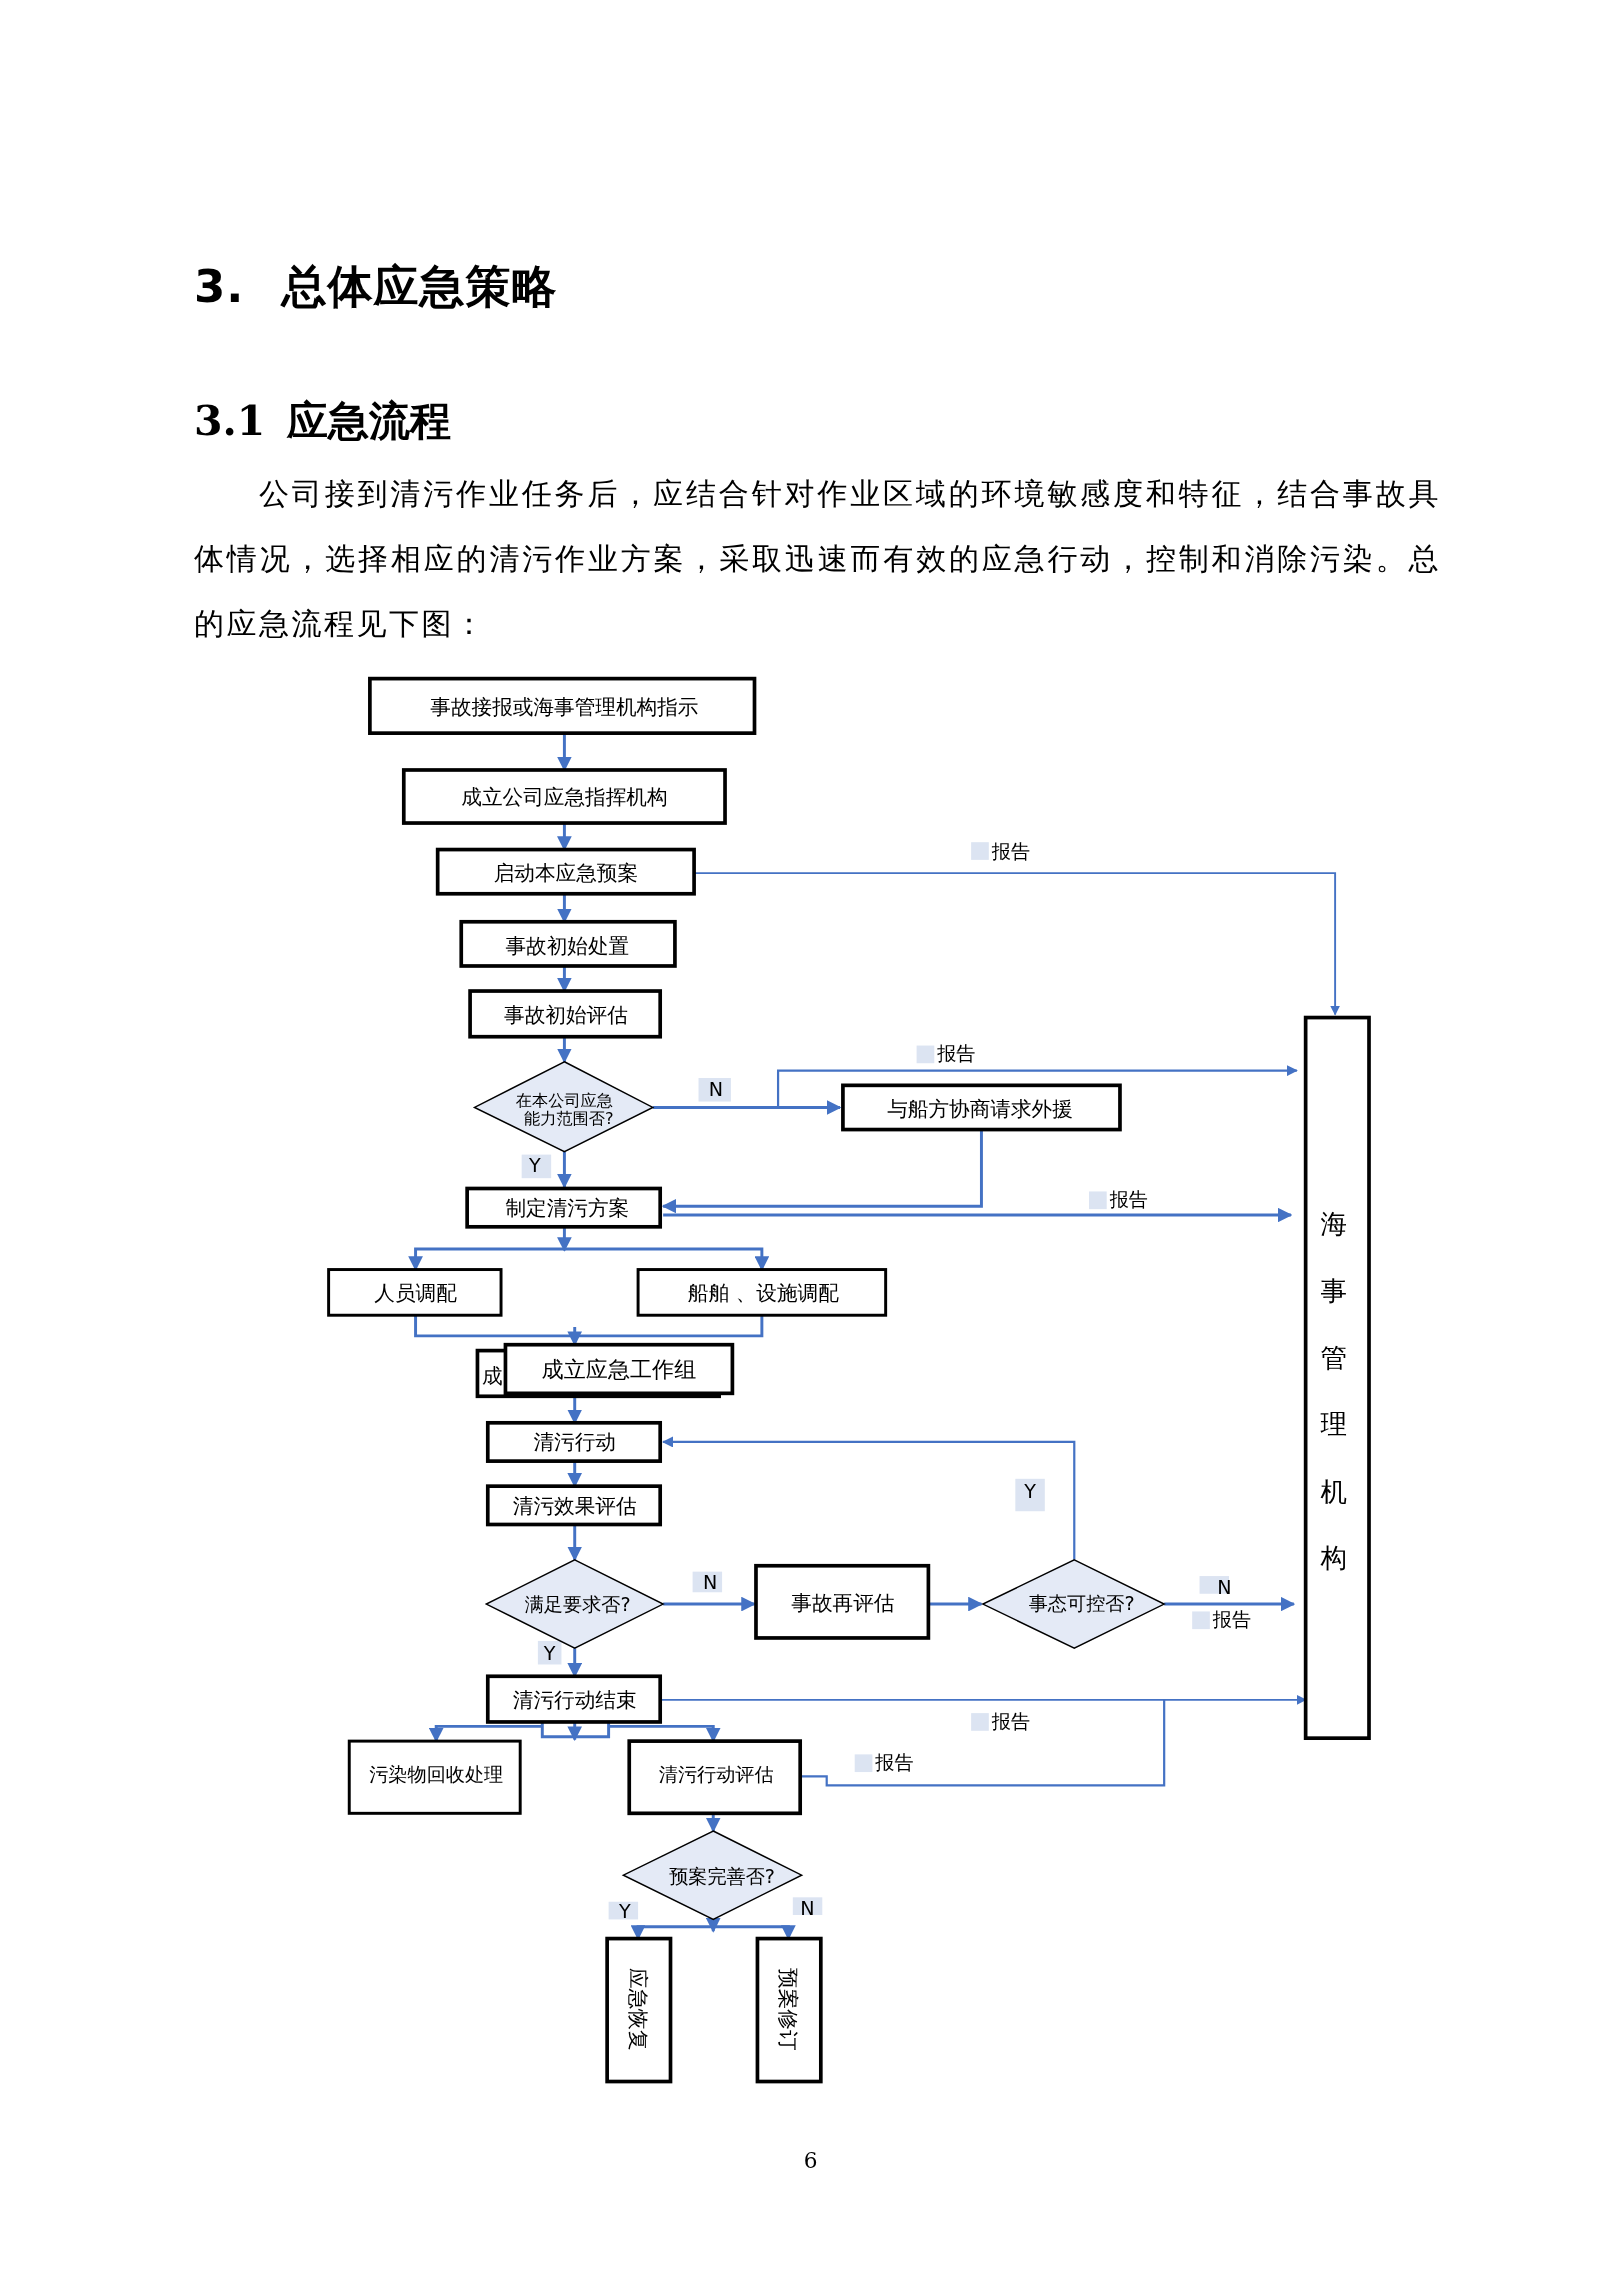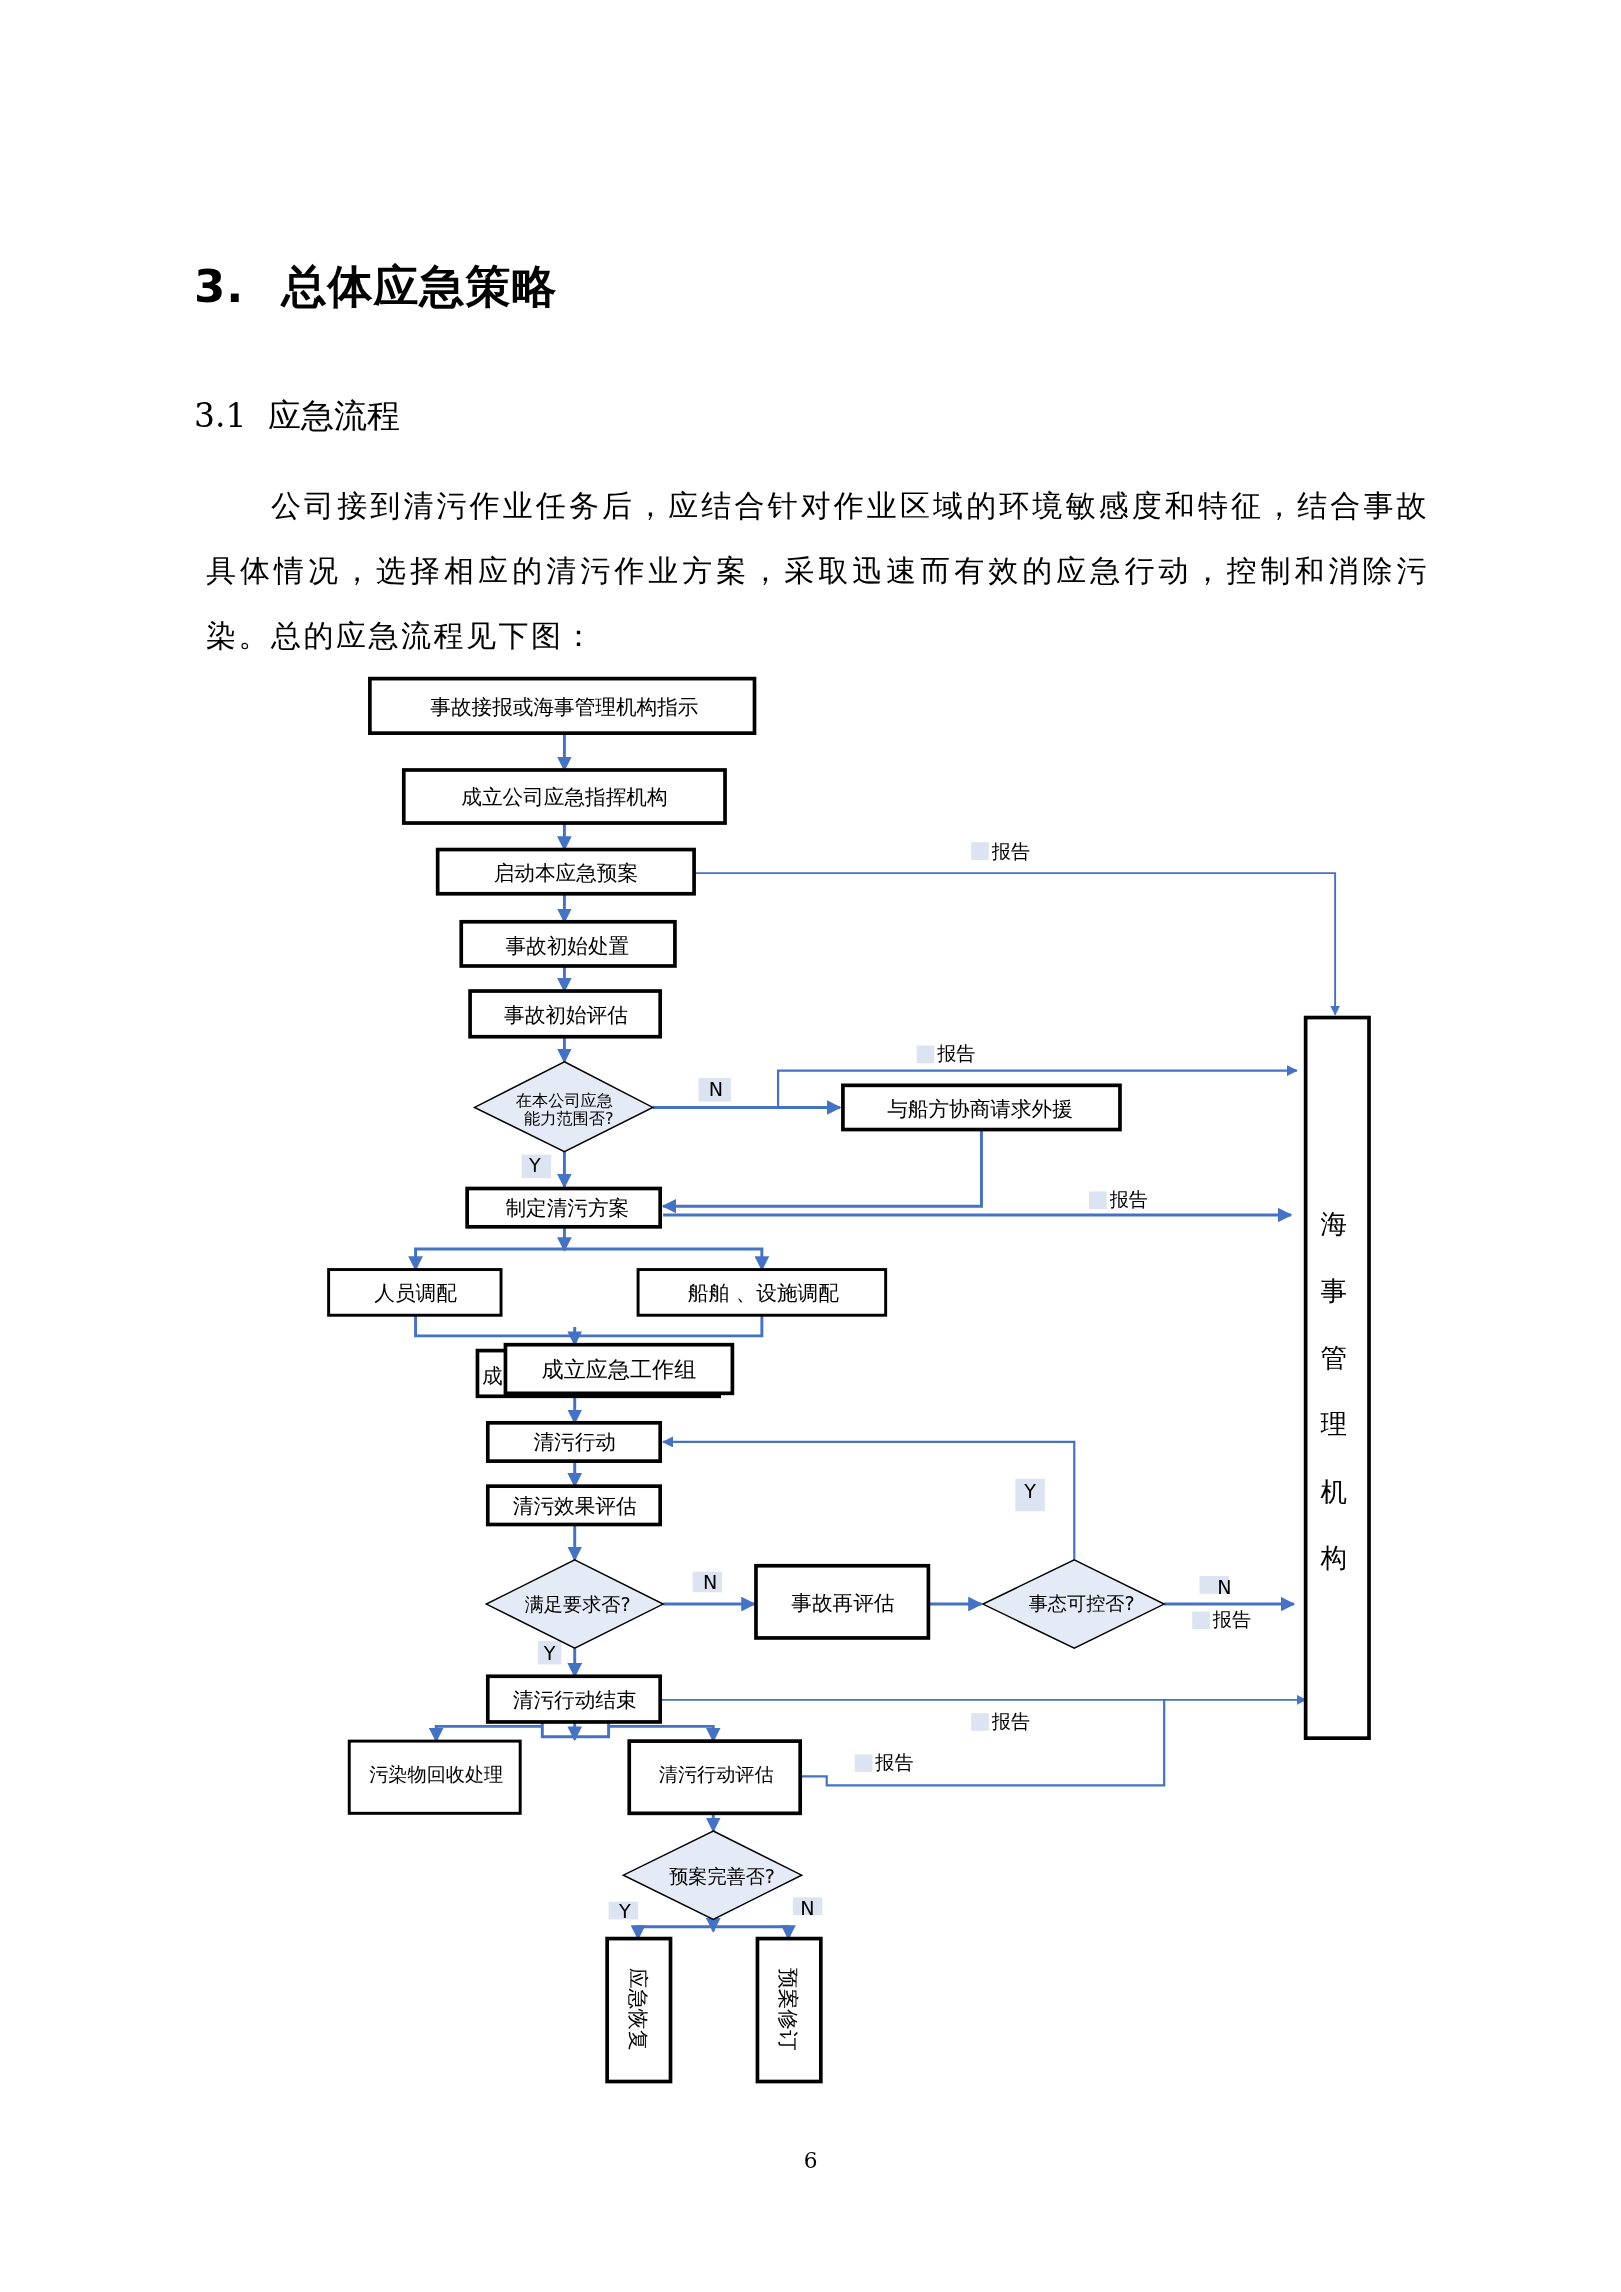--- a/index.html
+++ b/index.html
@@ -1,22 +1,22 @@
 <!DOCTYPE html>
 <html><head>
 <meta charset="utf-8">
 <style>
   html,body{margin:0;padding:0;background:#fff;}
   body{width:1621px;height:2293px;position:relative;overflow:hidden;font-family:"DejaVu Serif",serif;color:#000;}
   .h1{position:absolute;left:194px;top:257px;font-family:"DejaVu Sans",sans-serif;font-weight:bold;font-size:45px;letter-spacing:1px;text-align:center;}
   .h1 .num{margin-right:37px;}
-  .h2{position:absolute;left:194px;top:394px;font-family:"DejaVu Sans",sans-serif;font-weight:normal;font-size:33px;}
+  .h2{position:absolute;left:194px;top:394px;font-family:"DejaVu Sans",sans-serif;font-weight:bold;font-size:41px;}
   .h2 .num{font-family:"DejaVu Serif",serif;margin-right:21.6px;}
   .para{position:absolute;left:194px;top:461px;width:1247px;font-size:30px;line-height:65px;letter-spacing:2.5px;text-align:justify;}
-  .para p{margin:12px;text-indent:65px;}
+  .para p{margin:0;text-indent:65px;}
   .page-num{position:absolute;left:0;width:1621px;top:2148px;text-align:center;font-size:21.6px;}
   svg.flow{position:absolute;left:0;top:0;}
   svg.flow text{font-family:"DejaVu Sans",sans-serif;}
 </style>
 </head>
 <body>
 
 <div class="h1"><span class="num">3.</span><span>总体应急策略</span></div>
 <div class="h2"><span class="num">3.1</span><span>应急流程</span></div>
 <div class="para">

